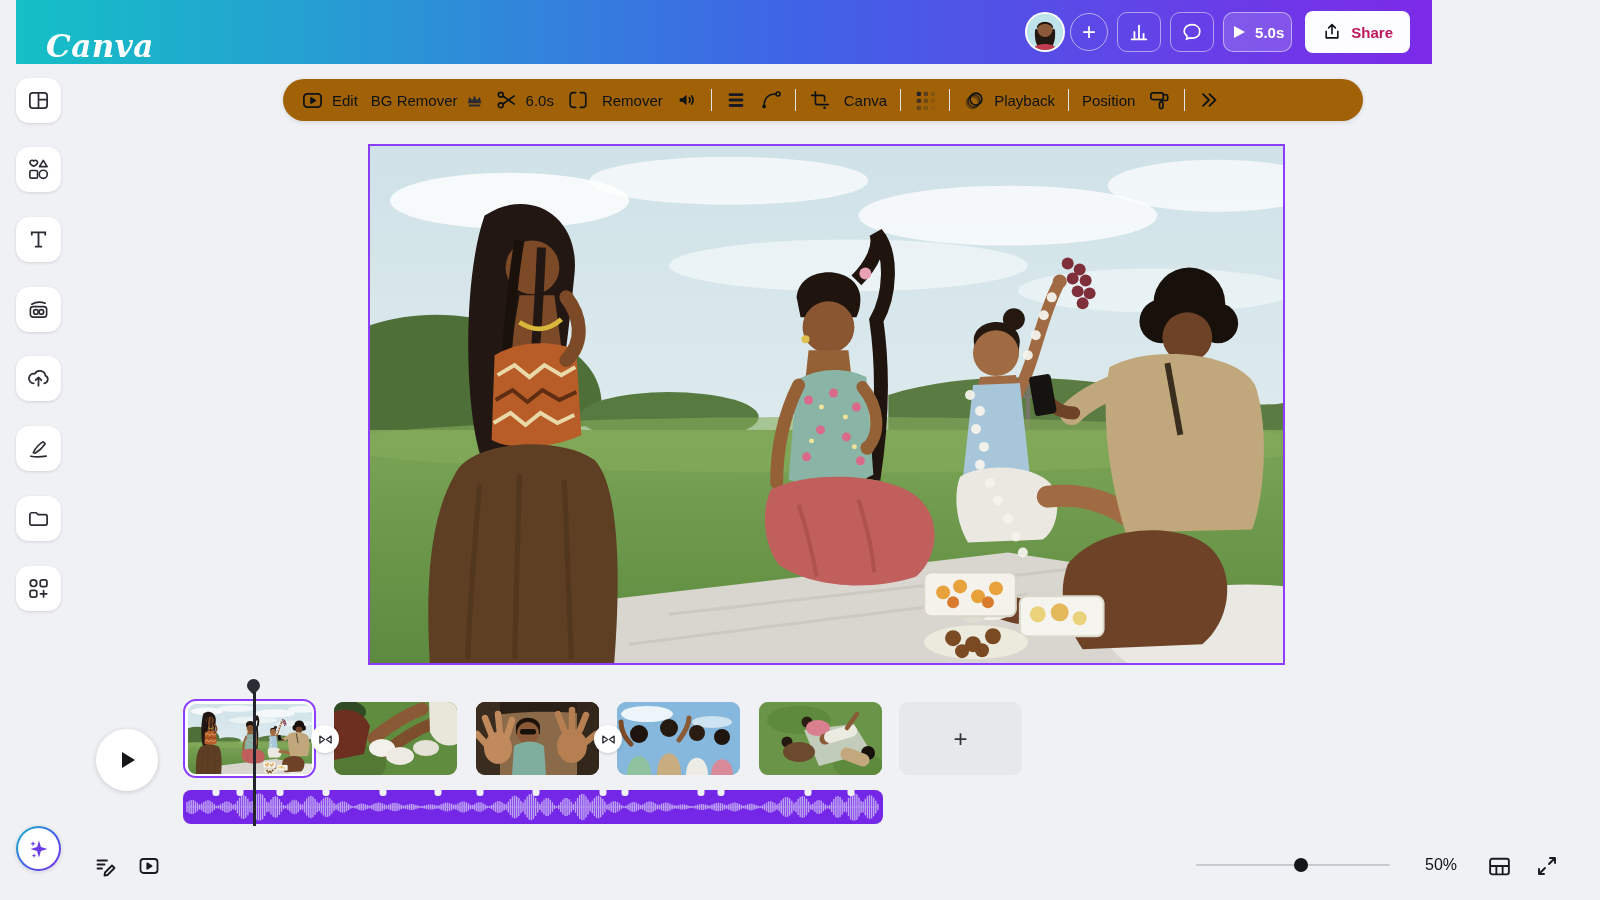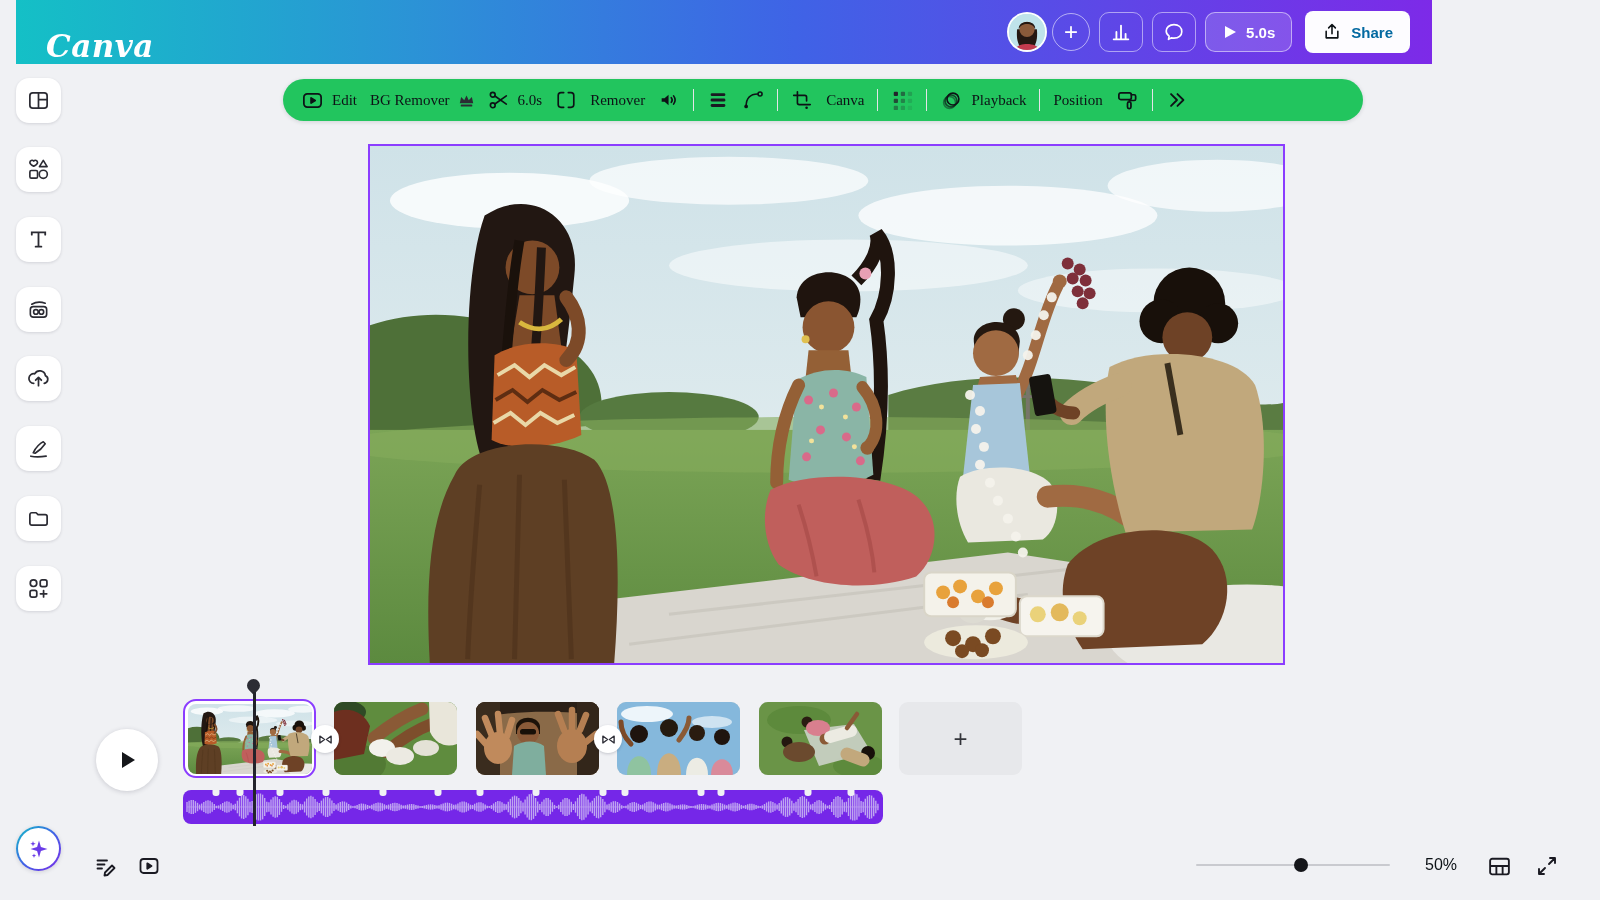--- a/index.html
+++ b/index.html
@@ -26,38 +26,38 @@
     border:2px solid rgba(255,255,255,.95); background:#bfe3ea; margin-right:-4px; z-index:2; cursor:pointer;
   }
   .circle-btn {
     width:38px; height:38px; border-radius:50%; border:1.5px solid rgba(255,255,255,.55);
     color:#fff; font-size:24px; font-weight:400; display:flex; align-items:center; justify-content:center; cursor:pointer;
   }
   .ghost-btn {
     height:40px; min-width:42px; border-radius:10px; border:1.5px solid rgba(255,255,255,.5);
     display:flex; align-items:center; justify-content:center; gap:8px; color:#fff; cursor:pointer; padding:0 10px;
   }
-  .play-pill { background:rgba(255,255,255,.15); padding:0 16px; font-size:15px; font-weight:600; }
+  .play-pill { background:rgba(255,255,255,.15); padding:0 7px; font-size:15px; font-weight:600; }
   .share-btn {
     height:42px; background:#fdfcff; border-radius:8px; padding:14px 17px;
-    display:flex; align-items:center; gap:9px; font-size:15px; font-weight:600; color:#0369a1; cursor:pointer;
+    display:flex; align-items:center; gap:9px; font-size:15px; font-weight:600; color:#be185d; cursor:pointer;
     margin-left:4px;
   }
 
   
   .side-btn {
     position:absolute; left:16px; width:45px; height:45px; border-radius:13px; background:#fff;
     box-shadow:0 1px 3px rgba(25,30,50,.14); display:flex; align-items:center; justify-content:center; cursor:pointer;
   }
 
   
   .toolbar {
     position:absolute; left:283px; top:79px; width:1080px; height:42px;
-    background:#22c55e; border-radius:21px; box-shadow:0 1px 4px rgba(20,25,45,.14);
-    display:flex; align-items:center; padding:0 18px; gap:13px; z-index:20;font-family:Liberation Serif, serif;
+    background:#a16207; border-radius:21px; box-shadow:0 1px 4px rgba(20,25,45,.14);
+    display:flex; align-items:center; padding:0 18px; gap:13px; z-index:20;
   }
   .tbi { display:flex; align-items:center; gap:8px; font-size:15px; font-weight:500; white-space:nowrap; cursor:pointer; }
   .tb-div { width:1px; height:22px; background:#e4e4e8; flex:none; }
 
   
   .video-canvas {
     position:absolute; left:368px; top:144px; width:917px; height:521px;
     border:2.5px solid #8b3dff; background:#dfeaec; cursor:pointer; z-index:5;
   }
   .video-canvas svg { width:100%; height:100%; }

